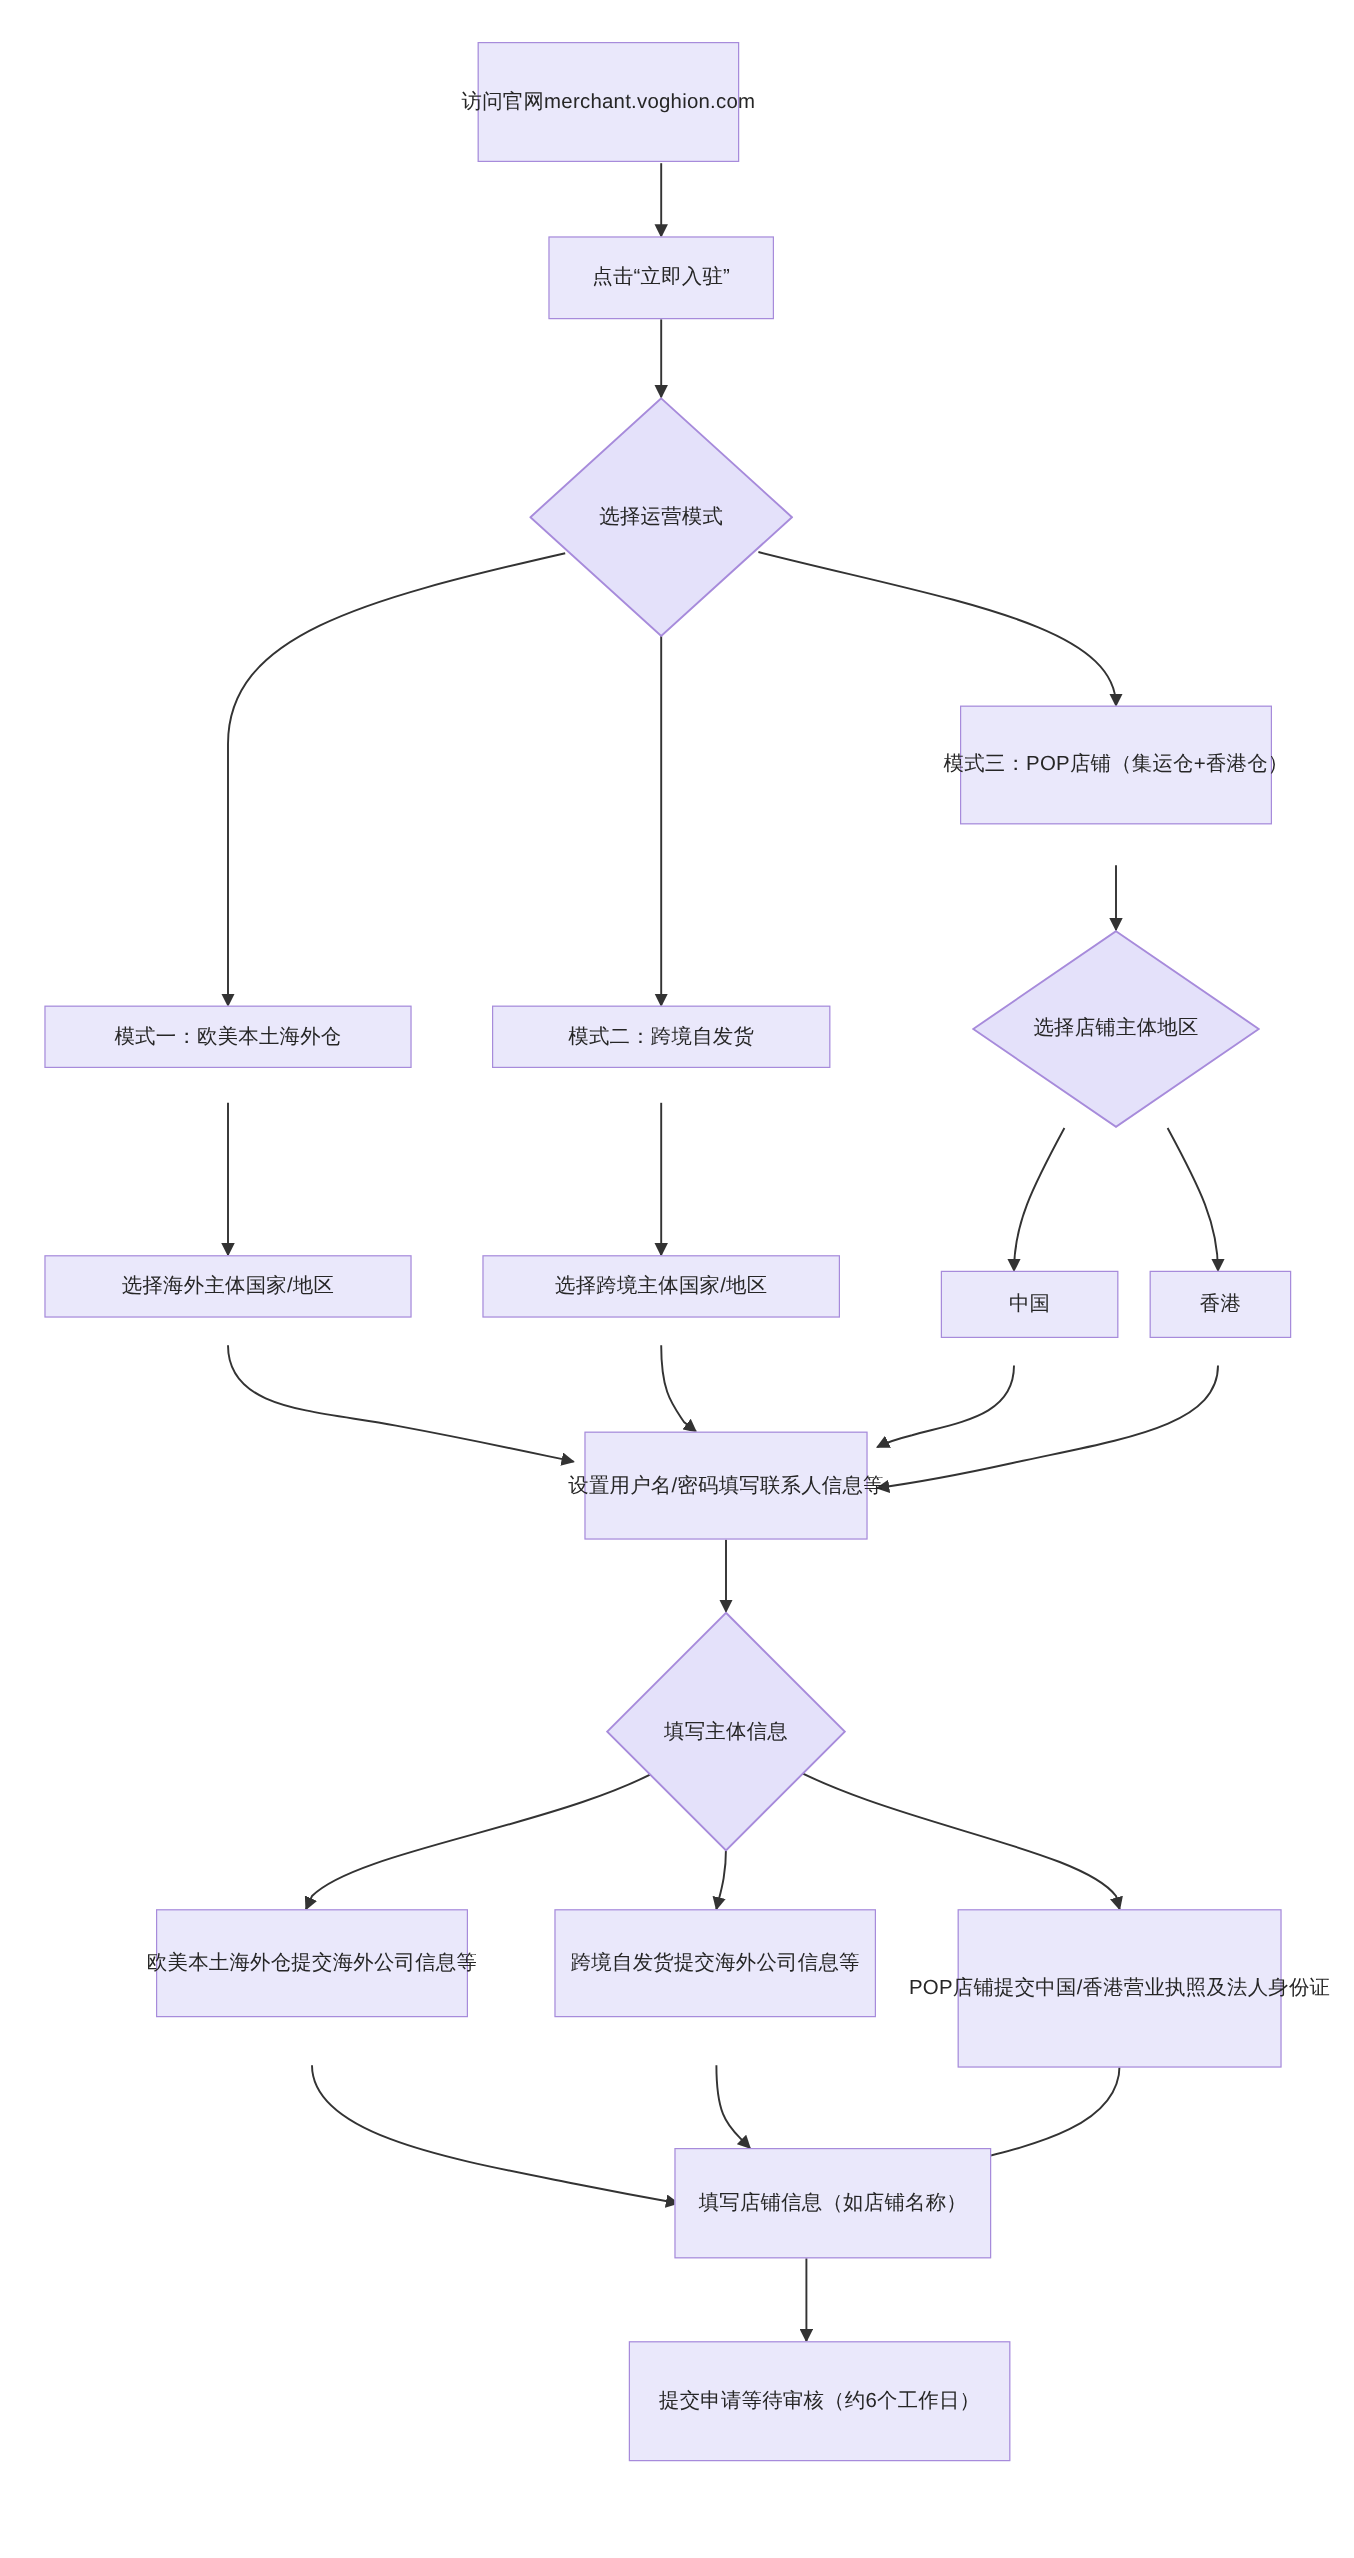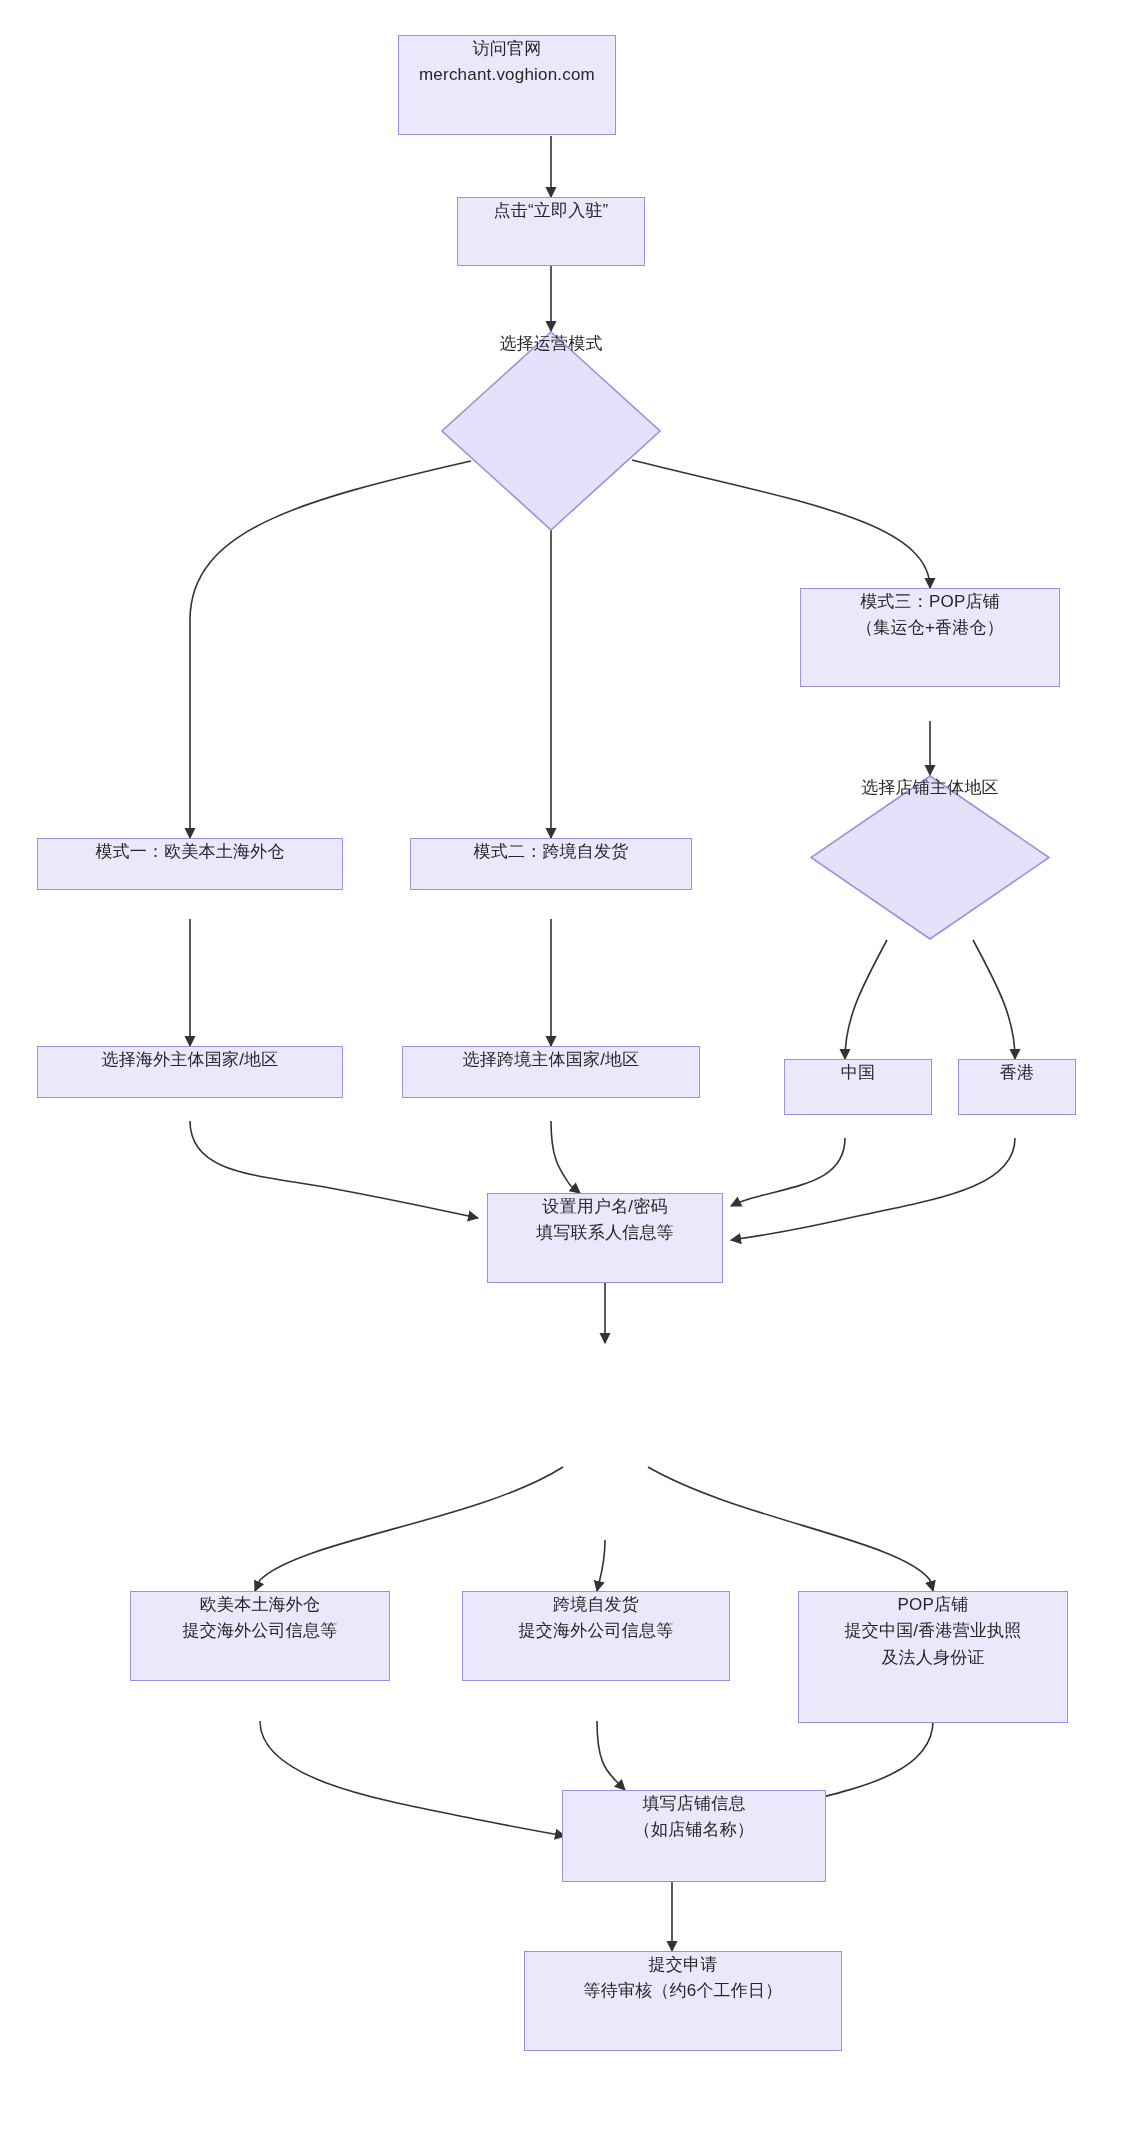--- a/index.html
+++ b/index.html
@@ -1,20 +1,20 @@
 <!DOCTYPE html>
 <html><head>
 <meta charset="utf-8">
 <style>
   html,body{margin:0;padding:0;background:#ffffff;}
   body{width:1128px;height:2132px;font-family:"Liberation Sans","DejaVu Sans",sans-serif;}
   #stage{position:relative;width:1128px;height:2132px;overflow:hidden;background:#ffffff;}
   #edges{position:absolute;left:0;top:0;width:1128px;height:2132px;pointer-events:none;}
-  .node{position:absolute;box-sizing:border-box;display:flex;flex-direction:column;
-        align-items:center;justify-content:flex-start;text-align:center;
+  .node{position:absolute;box-sizing:border-box;display:flex;
+        align-items:center;justify-content:center;text-align:center;
         color:#262626;font-size:17px;line-height:1.55;letter-spacing:.2px;}
   .rect{background:#eae8fb;border:1.6px solid #a78bdb;}
   .dia{background:#e4e1fa;border:0;}
   .dia .diashape{position:absolute;left:0;top:0;width:100%;height:100%;}
   .dia{background:transparent;}
   .dialabel{position:relative;z-index:2;}
   .line{display:block;white-space:nowrap;}
 </style>
 </head>
 <body>
@@ -125,20 +125,26 @@
 
   <div class="node rect" style="left:958px;top:1059px;width:118px;height:56px;">
     <span class="line">香港</span>
   </div>
 
   <div class="node rect" style="left:487px;top:1193px;width:236px;height:90px;">
     <span class="line">设置用户名/密码</span>
     <span class="line">填写联系人信息等</span>
   </div>
 
+  <div class="node dia" style="left:505px;top:1343px;width:200px;height:200px;">
+    <svg class="diashape" viewBox="0 0 200 200" preserveAspectRatio="none">
+      <polygon points="100,1 199,100 100,199 1,100" fill="#e4e1fa" stroke="#a78bdb" stroke-width="1.6"></polygon>
+    </svg>
+    <span class="line dialabel">填写主体信息</span>
+  </div>
 
   <div class="node rect" style="left:130px;top:1591px;width:260px;height:90px;">
     <span class="line">欧美本土海外仓</span>
     <span class="line">提交海外公司信息等</span>
   </div>
 
   <div class="node rect" style="left:462px;top:1591px;width:268px;height:90px;">
     <span class="line">跨境自发货</span>
     <span class="line">提交海外公司信息等</span>
   </div>

